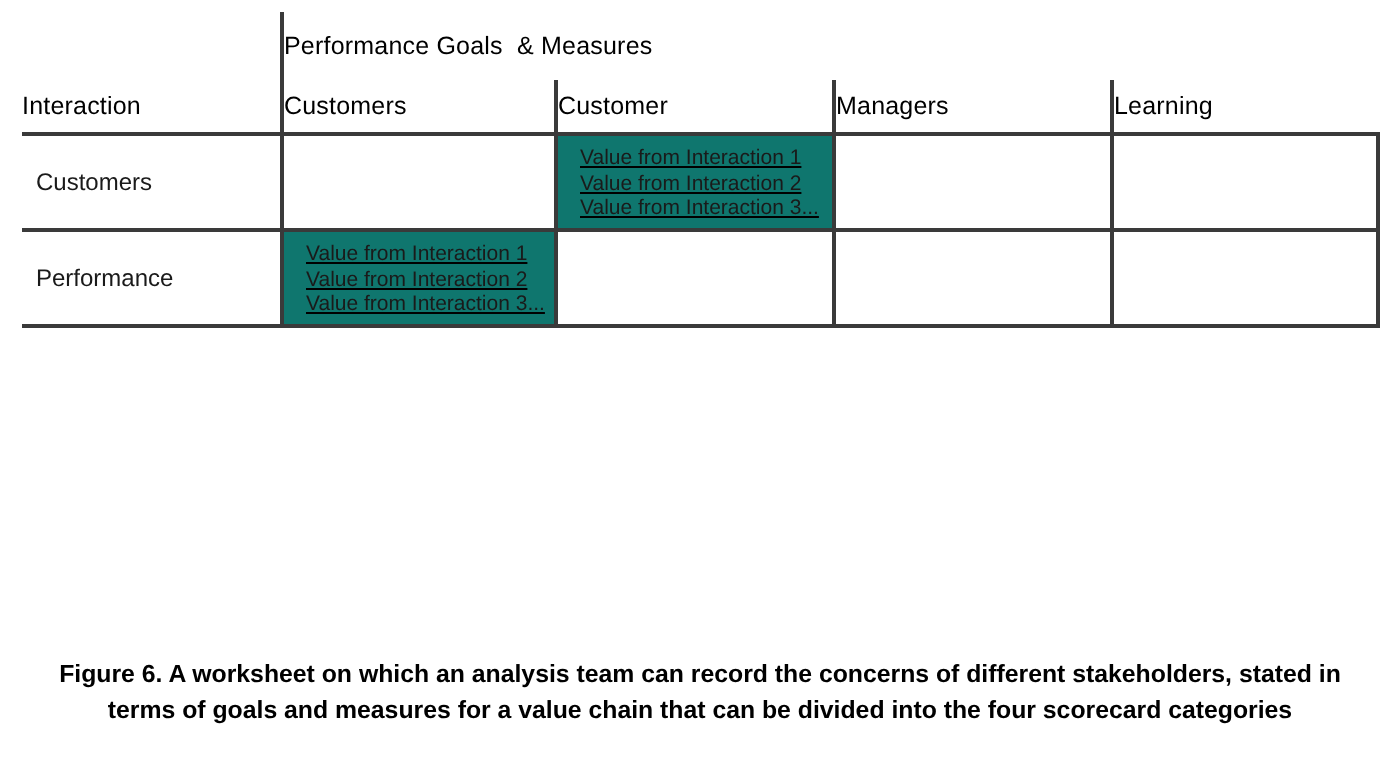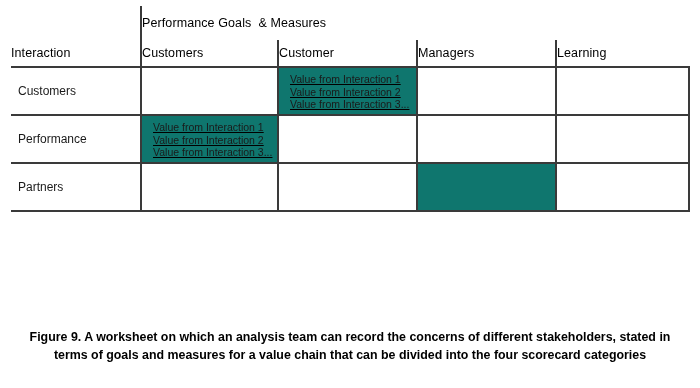--- a/index.html
+++ b/index.html
@@ -199,33 +199,18 @@
           <td>
             <span class="fill"></span>
           </td>
           <td>
             <span class="fill"></span>
           </td>
           <td class="cell-last">
             <span class="fill"></span>
           </td>
         </tr>
-        <tr class="brow">
-          <td class="cell-stake">Partners</td>
-          <td>
-            <span class="fill"></span>
-          </td>
-          <td>
-            <span class="fill"></span>
-          </td>
-          <td>
-            <span class="fill shaded"></span>
-          </td>
-          <td class="cell-last">
-            <span class="fill"></span>
-          </td>
-        </tr>
       </tbody>
   </table>
 
-  <div class="caption">Figure 9.  A worksheet on which an analysis team can record the concerns of different stakeholders, stated in terms of goals and measures for a value chain that can be divided into the four scorecard categories</div>
+  <div class="caption">Figure 6.  A worksheet on which an analysis team can record the concerns of different stakeholders, stated in terms of goals and measures for a value chain that can be divided into the four scorecard categories</div>
 
 </div>
 
 </body></html>

